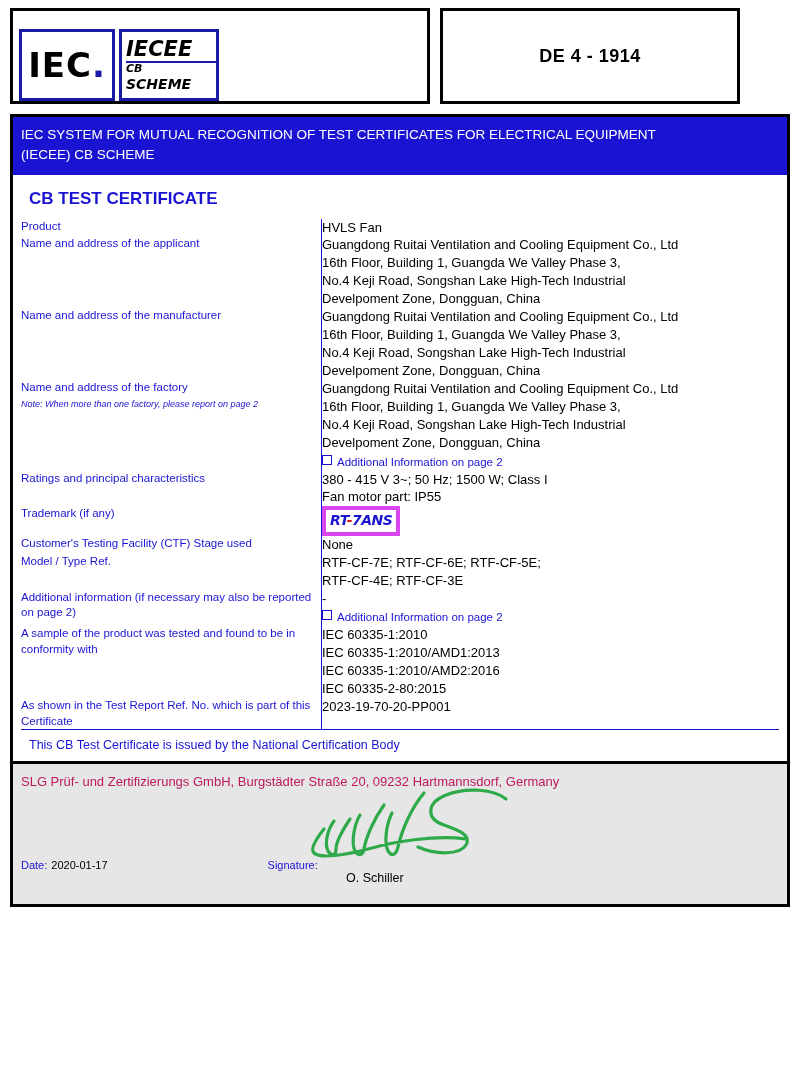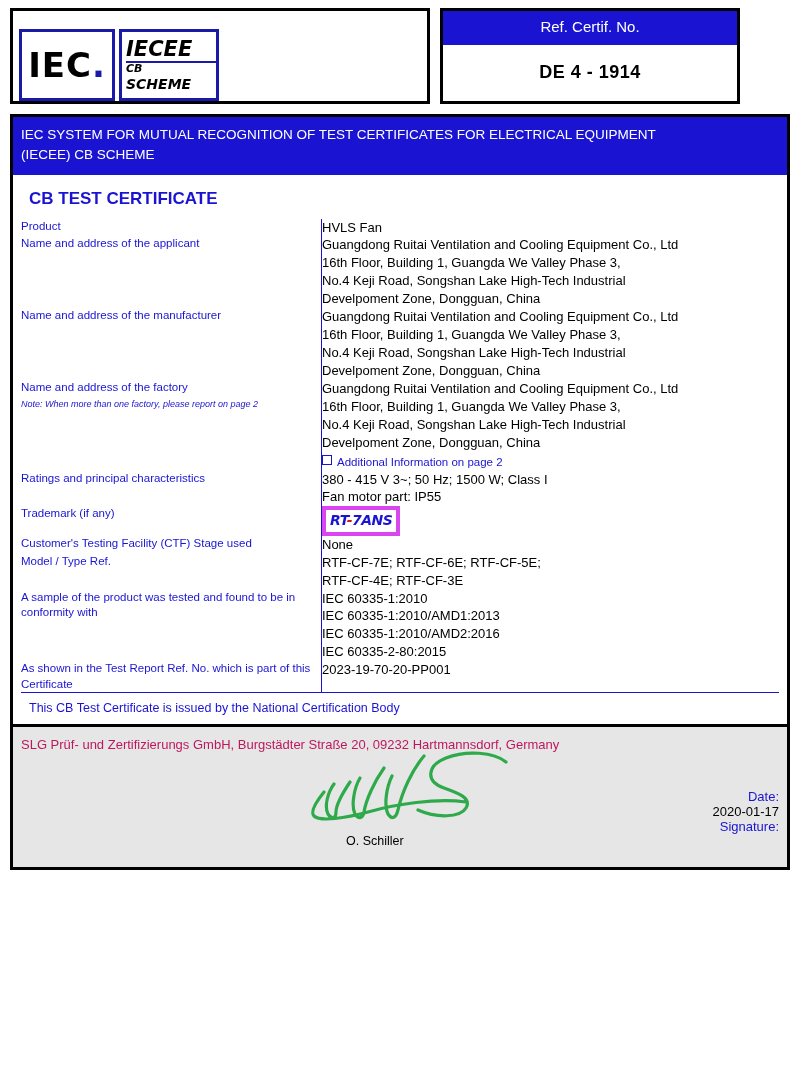--- a/index.html
+++ b/index.html
@@ -236,22 +236,21 @@
     height: 92px;
   }
   .signature-svg {
     position: absolute;
     left: 285px;
     top: -4px;
   }
   .footer-row {
     display: flex;
     align-items: flex-end;
-    font-size: 13px;
-    flex-direction: column;
+    font-size: 11px;
   }
   .date-lbl {
     color: #1a14d2;
   }
   .date-val {
     color: #000;
     margin-left: 4px;
   }
   .sig-lbl {
     color: #1a14d2;
@@ -277,21 +276,20 @@
           <span class="iec-logo-text">IEC<span class="dot">.</span></span>
         </div>
         <div class="iecee-logo">
           <div class="iecee-top">IECEE</div>
           <div class="iecee-sub1">CB</div>
           <div class="iecee-sub2">SCHEME</div>
         </div>
       </div>
     </div>
     <div class="refcert-box">
-      <div class="refcert-title">Ref. Certif. No.</div>
       <div class="refcert-value">DE 4 - 1914</div>
     </div>
   </div>
 
   <div class="main-box">
 
     <div class="banner">
       <div class="line1">IEC  SYSTEM  FOR  MUTUAL  RECOGNITION  OF  TEST  CERTIFICATES  FOR  ELECTRICAL  EQUIPMENT</div>
       <div class="line2">(IECEE) CB SCHEME</div>
     </div>
@@ -348,20 +346,29 @@
           <tr>
             <td class="label">Customer's Testing Facility (CTF) Stage used</td>
             <td class="value" style="white-space:pre-line">None</td>
           </tr>
           <tr>
             <td class="label">Model / Type Ref.</td>
             <td class="value" style="white-space:pre-line">RTF-CF-7E; RTF-CF-6E; RTF-CF-5E;
 RTF-CF-4E; RTF-CF-3E</td>
           </tr>
           <tr>
+            <td class="label">Additional information (if necessary may also be reported on page 2)</td>
+            <td class="value">
+              <span style="white-space:pre-line">-</span>
+              <div class="addl">
+                <span class="cbx"></span><span>Additional Information on page 2</span>
+              </div>
+            </td>
+          </tr>
+          <tr>
             <td class="label">A sample of the product was tested and found to be in conformity with</td>
             <td class="value" style="white-space:pre-line">IEC 60335-1:2010
 IEC 60335-1:2010/AMD1:2013
 IEC 60335-1:2010/AMD2:2016
 IEC 60335-2-80:2015</td>
           </tr>
           <tr>
             <td class="label">As shown in the Test Report Ref. No. which is part of this Certificate</td>
             <td class="value" style="white-space:pre-line">2023-19-70-20-PP001</td>
           </tr>

